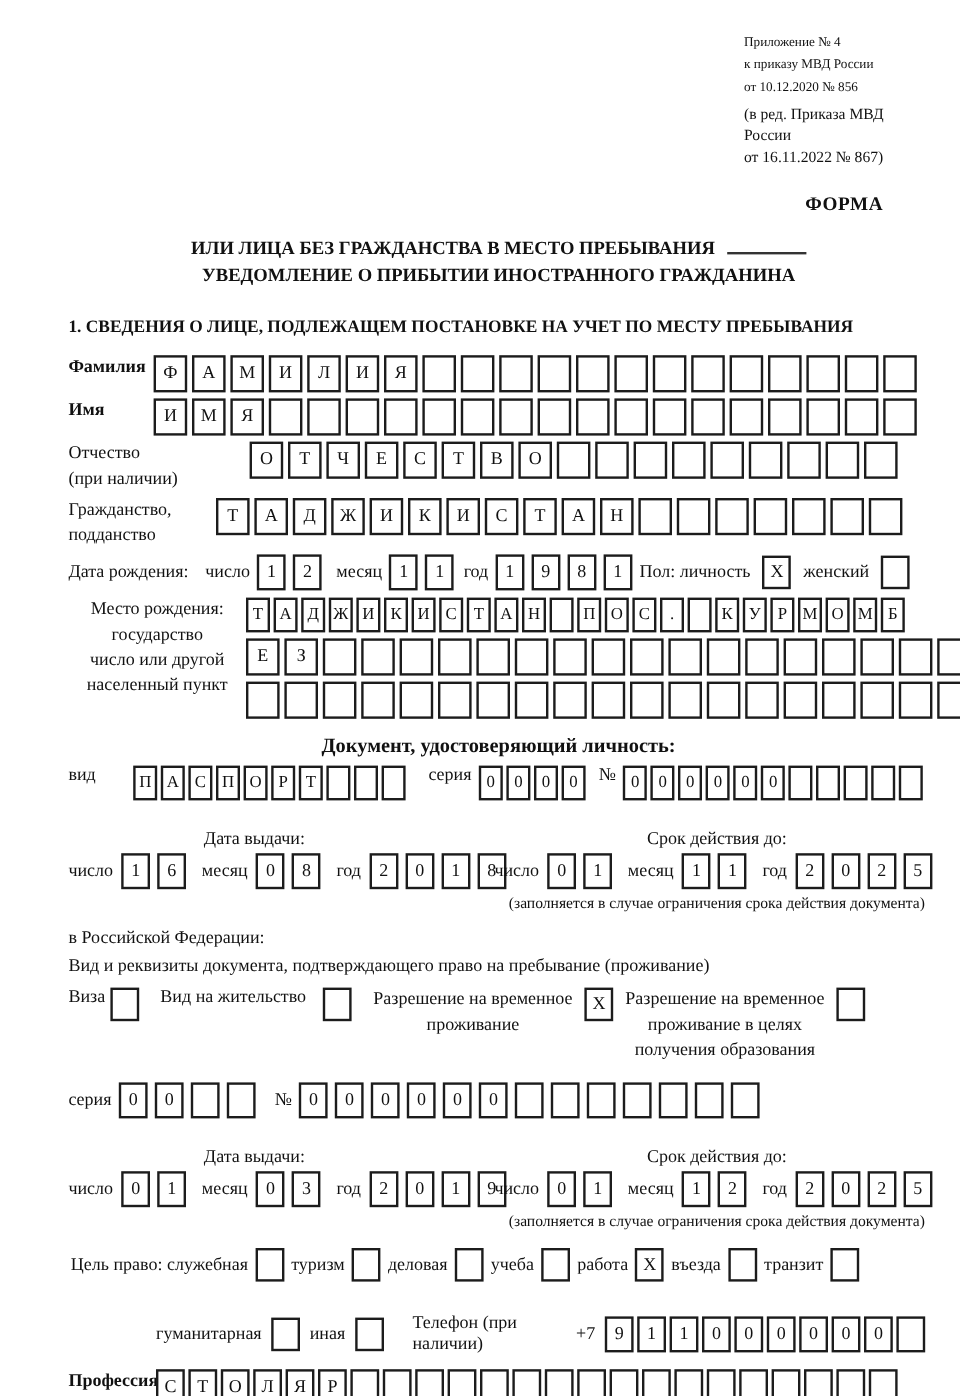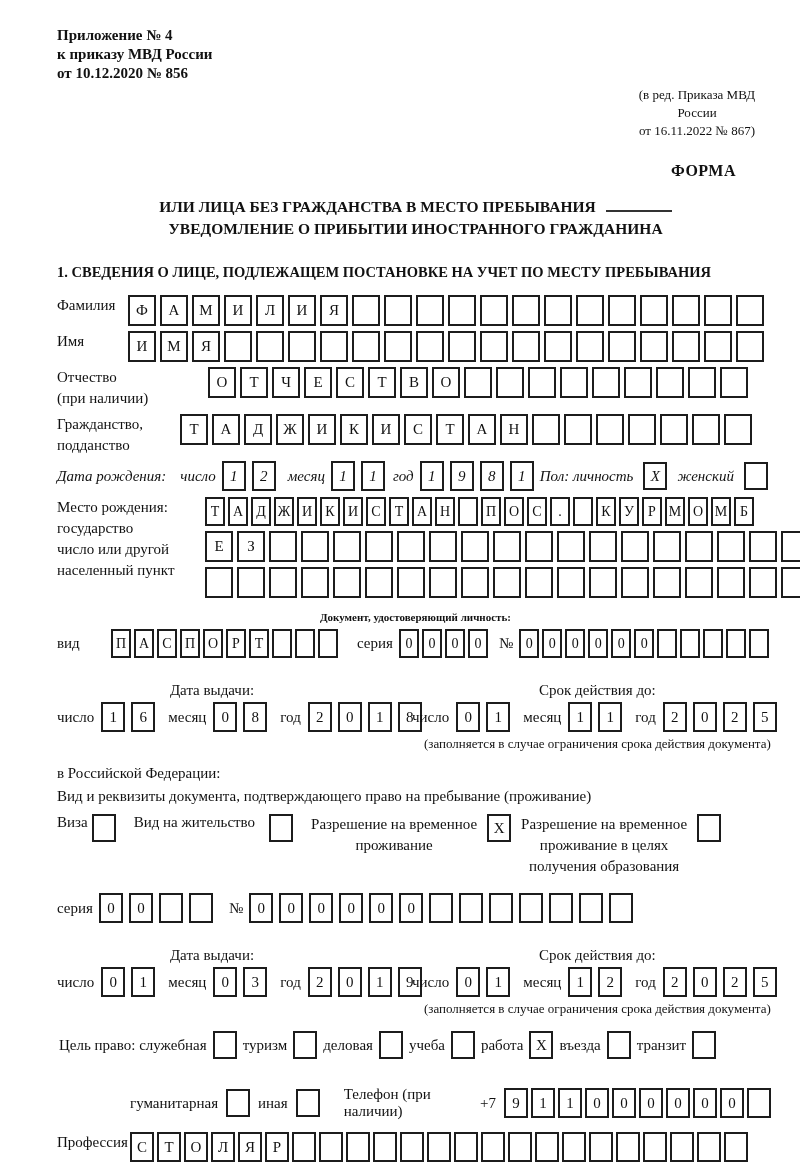--- a/index.html
+++ b/index.html
@@ -9,31 +9,31 @@
     width:800px;
   }
   .page{
     width:800px;
     min-height:1163px;
     box-sizing:border-box;
     padding:26px 26px 20px 57px;
     background:#fff;
   }
   
-  .hdr{ font-size:15px; line-height:19px;font-weight:bold; }
-  .hdr-sub{ margin-left:563px; font-size:13px; line-height:18px; margin-top:3px;text-align:center;}
+  .hdr{ margin-left:563px; font-size:11px; line-height:19px; }
+  .hdr-sub{ margin-left:563px; font-size:13px; line-height:18px; margin-top:3px;}
   .forma{ text-align:right; padding-right:38px; font-weight:bold; font-size:16px; margin-top:22px; letter-spacing:.5px;}
   
   .title{ text-align:center; font-weight:bold; font-size:15.5px; line-height:22px; margin-top:16px;}
   .title .uline{ display:inline-block; width:66px; border-bottom:2px solid #333; height:14px; margin-left:10px;}
   .sec-head{ font-weight:bold; font-size:14.5px; margin-top:24px; margin-bottom:14px;}
   
   .frow{ display:flex; align-items:flex-start; margin:5px 0; font-size:15px;}
   .flabel{ font-size:15px; line-height:21px; flex:none;}
-  .w72{ width:71px;} .w151{ width:151px;} .w123{ width:123px;} .w148{ width:148px;}
+  .w72{ width:71px;font-weight:bold;} .w151{ width:151px;} .w123{ width:123px;} .w148{ width:148px;text-align:center;}
   
   .cells{ display:flex; flex:none;}
   .cell{
     box-sizing:border-box; flex:none;
     width:28px; height:31px; margin-right:4px;
     border:2px solid #1c1c1c; background:#fff;
     display:flex; align-items:center; justify-content:center;
     font-size:15px; font-family:"Liberation Serif",serif;
   }
   .cells.narrow .cell{ width:20px; height:29px; margin-right:3px; font-size:14px;}
@@ -59,21 +59,21 @@
   .res-text{ font-size:15px; line-height:23px; margin-top:10px;}
   .chk-row{ display:flex; align-items:flex-start; margin-top:6px; font-size:15px;}
   .chk-item{ display:flex; align-items:flex-start;}
   .chk-text-c{ text-align:center; line-height:21px;}
   .gap6{width:6px;flex:none}.gap14{width:14px;flex:none}
   
   .purp{ display:flex; align-items:center; flex-wrap:nowrap; font-size:15px; margin-top:14px;}
   .purp span.t{ margin:0 2px;}
   .purp2{ display:flex; align-items:center; font-size:15px; margin-top:27px; padding-left:73px;}
   
-  .doc-head{ text-align:center; font-weight:bold; font-size:11px; margin-top:8px; margin-bottom:6px;}
+  .doc-head{ text-align:center; font-weight:bold; font-size:17px; margin-top:8px; margin-bottom:6px;}
   
   .bp{ display:flex; margin-top:6px;}
   .bp-rows > .cells{ margin-bottom:5px;}
   .inline-lbl{ margin:0 6px 0 0;}
 </style>
 </head>
 <body>
 
 <div class="page">
 
@@ -193,21 +193,21 @@
         <span class="cell"></span>
         <span class="cell"></span>
         <span class="cell"></span>
         <span class="cell"></span>
         <span class="cell"></span>
         <span class="cell"></span>
         <span class="cell"></span>
       </div>
   </div>
 
-  <div class="frow" style="align-items:center;font-style:italic;">
+  <div class="frow" style="align-items:center;">
     <span class="inline-lbl">Дата рождения:</span>
     <span class="inline-lbl" style="margin-left:8px">число</span>
     <span class="cells med sp">
         <span class="cell">1</span>
         <span class="cell">2</span>
       </span>
     <span class="inline-lbl" style="margin-left:6px">месяц</span>
     <span class="cells med sp">
         <span class="cell">1</span>
         <span class="cell">1</span>
@@ -298,21 +298,21 @@
           <span class="cell"></span>
           <span class="cell"></span>
           <span class="cell"></span>
           <span class="cell"></span>
           <span class="cell"></span>
         </div>
     </div>
   </div>
 
   <div class="doc-head">Документ, удостоверяющий личность:</div>
-  <div class="frow" style="align-items:center">
+  <div class="frow" style="align-items:flex-start">
     <span class="inline-lbl" style="width:48px">вид</span>
     <span class="cells narrow">
         <span class="cell">П</span>
         <span class="cell">А</span>
         <span class="cell">С</span>
         <span class="cell">П</span>
         <span class="cell">О</span>
         <span class="cell">Р</span>
         <span class="cell">Т</span>
         <span class="cell"></span>

